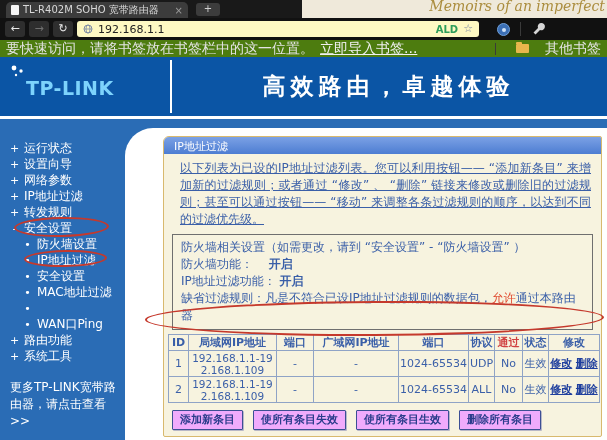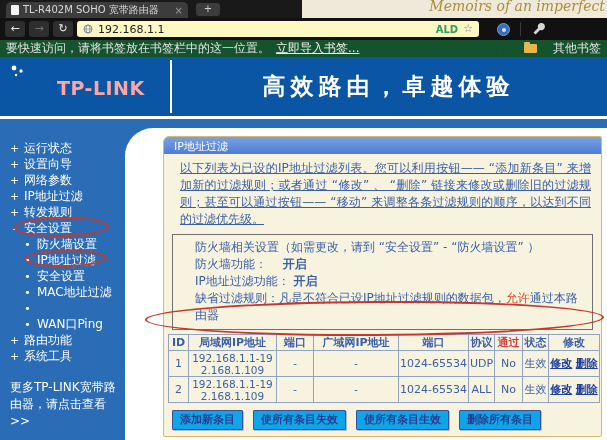--- a/index.html
+++ b/index.html
@@ -29,35 +29,35 @@
     align-items:center;padding:0 6px;gap:5px;font-size:11px;color:#222;}
   .url-text{flex:1;}
   .ald{font-size:10px;font-weight:bold;color:#2e9e5b;letter-spacing:0;}
   .star{color:#7c8aa5;font-size:11px;line-height:10px;}
   .ext-icon{width:13px;height:13px;border-radius:50%;background:#3b6fb5;margin-left:14px;
     border:1px solid #6f9fd8;position:relative;}
   .ext-icon::after{content:"";position:absolute;left:4px;top:4px;width:4px;height:4px;
     border-radius:50%;background:#cfe2f7;}
   .chrome-sep{width:1px;height:14px;background:#3a3a3a;margin:0 6px;}
 
-  .bookmarksbar{position:absolute;left:0;top:40px;width:607px;height:17px;background:#14532d;
-    color:#e3e3e3;font-size:12px;display:flex;align-items:center;padding:0 6px;gap:6px;
+  .bookmarksbar{position:absolute;left:0;top:40px;width:607px;height:17px;background:#4d7c0f;
+    color:#e3e3e3;font-size:14px;display:flex;align-items:center;padding:0 6px;gap:6px;
     white-space:nowrap;}
   .bm-link{color:#f0f0f0;text-decoration:underline;}
   .bm-right{margin-left:auto;display:flex;align-items:center;gap:16px;}
   .bm-sep{width:1px;height:12px;background:#3a3a3a;margin-right:4px;}
   .folder-icon{width:13px;height:9px;background:#e8b64c;border-radius:1px;position:relative;flex:0 0 auto;}
   .folder-icon::before{content:"";position:absolute;left:0;top:-2px;width:6px;height:2px;
     background:#e8b64c;border-radius:1px 1px 0 0;}
 
   
   .header-band{position:absolute;left:0;top:57px;width:607px;height:59px;background:#0b55a5;}
   .logo-block{position:absolute;left:0;top:0;width:170px;height:59px;}
-  .logo-text{position:absolute;left:26px;top:20px;color:#fca5a5;font-weight:bold;font-size:19px;
-    letter-spacing:0.5px;margin-left:31px;}
+  .logo-text{position:absolute;left:26px;top:20px;color:#7dd3fc;font-weight:bold;font-size:19px;
+    letter-spacing:0.5px;}
   .logo-dots{position:absolute;left:10px;top:8px;}
   .header-sep{position:absolute;left:170px;top:3px;bottom:3px;width:2px;background:#fff;}
   .slogan{position:absolute;left:170px;right:0;top:0;height:59px;display:flex;align-items:center;
     justify-content:center;color:#fff;font-size:23px;font-weight:bold;letter-spacing:5px;}
   .white-line{position:absolute;left:0;top:116px;width:607px;height:3px;background:#fff;}
   .blue-body{position:absolute;left:0;top:119px;width:607px;height:321px;background:#2a6cb5;}
   .white-panel{position:absolute;left:125px;top:128px;right:0;bottom:0;background:#fff;
     border-radius:28px 0 0 0;}
 
   
@@ -67,36 +67,36 @@
   .side-item .marker{width:9px;font-size:11px;text-align:center;flex:0 0 auto;}
   .side-item.sub{padding-left:13px;}
   .side-more{margin-top:15px;width:110px;line-height:17px;font-size:12px;}
 
   
   .beige-panel{position:absolute;left:163px;top:136px;width:439px;height:301px;background:#f7f3df;
     border:1px solid #d8b96e;border-radius:6px 2px 2px 2px;z-index:6;font-size:12px;color:#3a5fa8;}
   .titlebar{height:17px;background:linear-gradient(#7ba1e5,#4d7dd2);color:#fff;font-size:11px;
     padding:2px 0 0 10px;border-radius:5px 1px 0 0;}
   .desc{margin:6px 10px 0 16px;line-height:17px;text-align:justify;text-decoration:underline;}
-  .fwbox{margin:6px 8px 0 8px;border:1px solid #6f6f6f;padding:4px 8px 5px 22px;line-height:17px;}
+  .fwbox{margin:6px 8px 0 8px;border:1px solid #6f6f6f;padding:4px 8px 5px 8px;line-height:17px;}
   .fwrow .fwlabel{display:inline-block;min-width:84px;}
   .fwval{font-weight:bold;}
   .hl-red{color:#e0492d;}
 
   table.rules{margin:4px 0 0 4px;border-collapse:collapse;width:431px;table-layout:fixed;
     font-size:11px;color:#3a5fa8;text-align:center;}
   table.rules th,table.rules td{border:1px solid #8fa3c6;padding:0 1px;}
   table.rules th{height:15px;font-weight:bold;font-size:11px;}
   table.rules td{height:26px;}
   td.ipcell{word-break:break-all;line-height:12px;font-size:10.5px;}
   .th-red{color:#d04040;}
   a.tbl-link{color:#1f3f9e;text-decoration:underline;cursor:pointer;font-weight:bold;}
 
   .btnrow{margin:7px 0 0 8px;display:flex;gap:10px;}
-  button.cbtn{background:#0ea5e9;border:1px solid #3c4f94;color:#2b3c8c;font-size:11px;
+  button.cbtn{background:#f0abfc;border:1px solid #3c4f94;color:#2b3c8c;font-size:11px;
     font-weight:bold;padding:1px 7px 2px 7px;border-radius:1px;
     font-family:"DejaVu Sans",sans-serif;box-shadow:1px 1px 0 #b8b8c8;cursor:pointer;}
 
   
   .annot{position:absolute;border:2px solid #c5392c;border-radius:50%;pointer-events:none;z-index:50;}
   .annot-1{left:14px;top:217px;width:95px;height:20px;transform:rotate(-1deg);}
   .annot-2{left:24px;top:250px;width:83px;height:17px;transform:rotate(-1deg);}
   .annot-3{left:145px;top:301px;width:459px;height:35px;transform:rotate(-0.3deg);}
 </style>
 </head>

